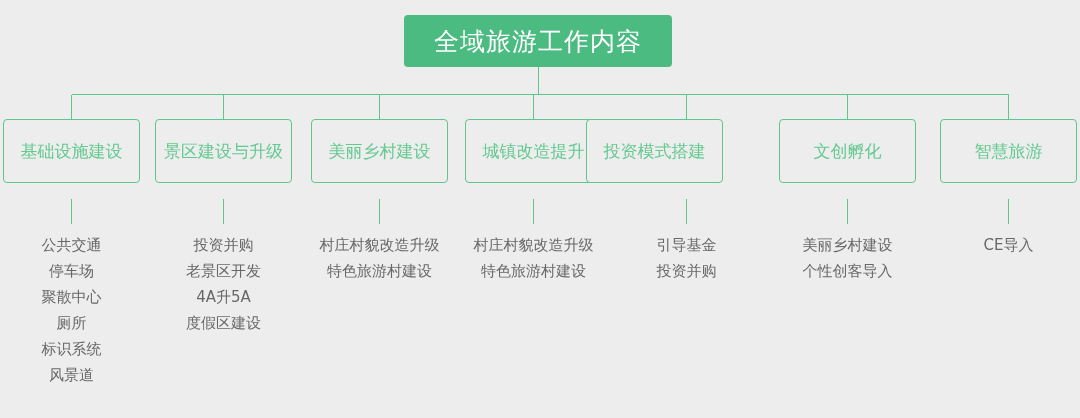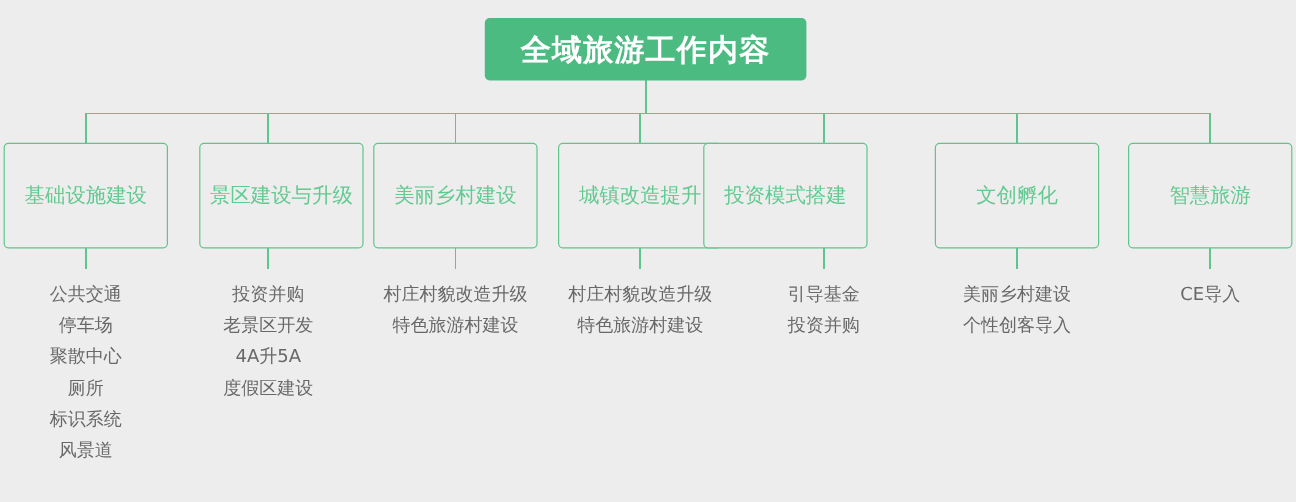--- a/index.html
+++ b/index.html
@@ -34,37 +34,36 @@
     position: absolute;
     left: 404px;
     top: 15px;
     width: 268px;
     height: 52px;
     background: #4cbb82;
     border-radius: 4px;
     display: flex;
     align-items: center;
     justify-content: center;
-    font-weight: bold;
   }
 
   #root-node .root-label {
     color: #ffffff;
     font-size: 25px;
     letter-spacing: 1px;
     line-height: 1;
     white-space: nowrap;
   }
 
   
   .branch-box {
     position: absolute;
     top: 119px;
     width: 137px;
-    height: 88px;
+    height: 64px;
     border: 1px solid #5ec68d;
     border-radius: 4px;
     background: #ededed;
     display: flex;
     align-items: center;
     justify-content: center;
   }
 
   .branch-box .branch-label {
     color: #63c991;
@@ -120,21 +119,21 @@
     </g>
   </svg>
 
   <div id="root-node">
     <span class="root-label">全域旅游工作内容</span>
   </div>
 
   <div class="branch-box" style="left:3px">
     <span class="branch-label">基础设施建设</span>
   </div>
-  <div class="branch-box" style="left:166px">
+  <div class="branch-box" style="left:155px">
     <span class="branch-label">景区建设与升级</span>
   </div>
   <div class="branch-box" style="left:465px">
     <span class="branch-label">城镇改造提升</span>
   </div>
   <div class="branch-box" style="left:311px">
     <span class="branch-label">美丽乡村建设</span>
   </div>
   <div class="branch-box" style="left:586px">
     <span class="branch-label">投资模式搭建</span>

